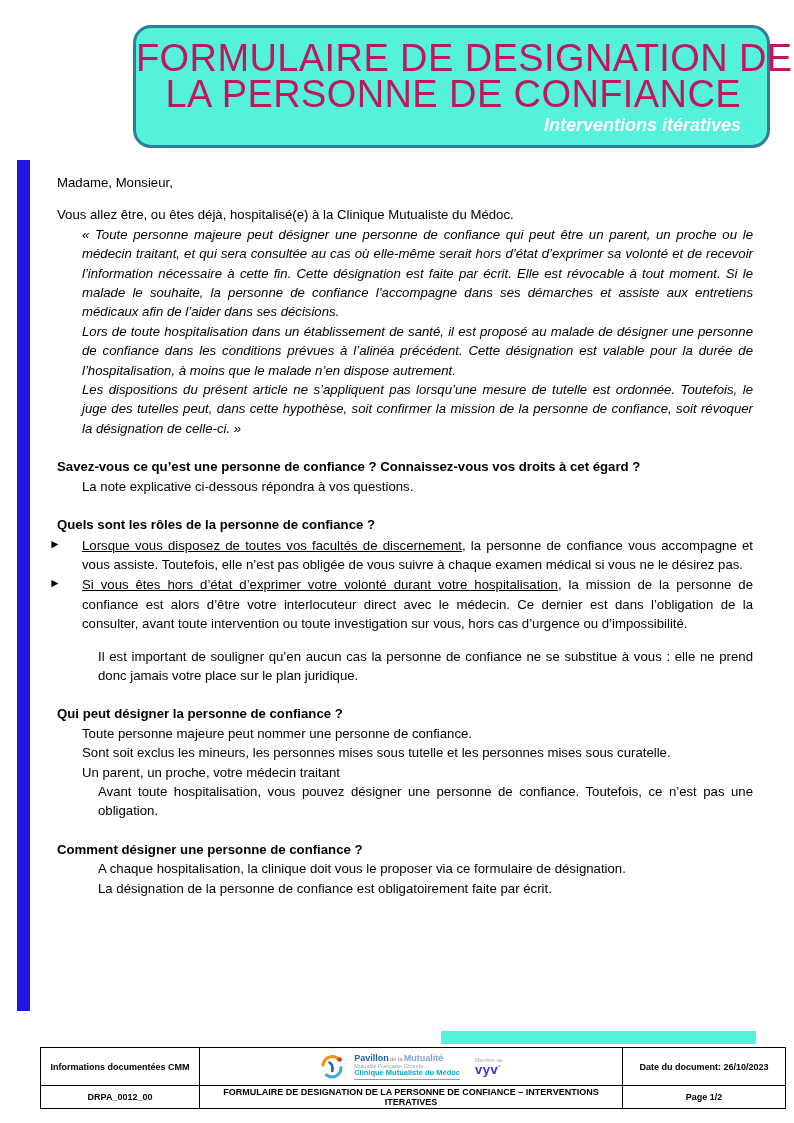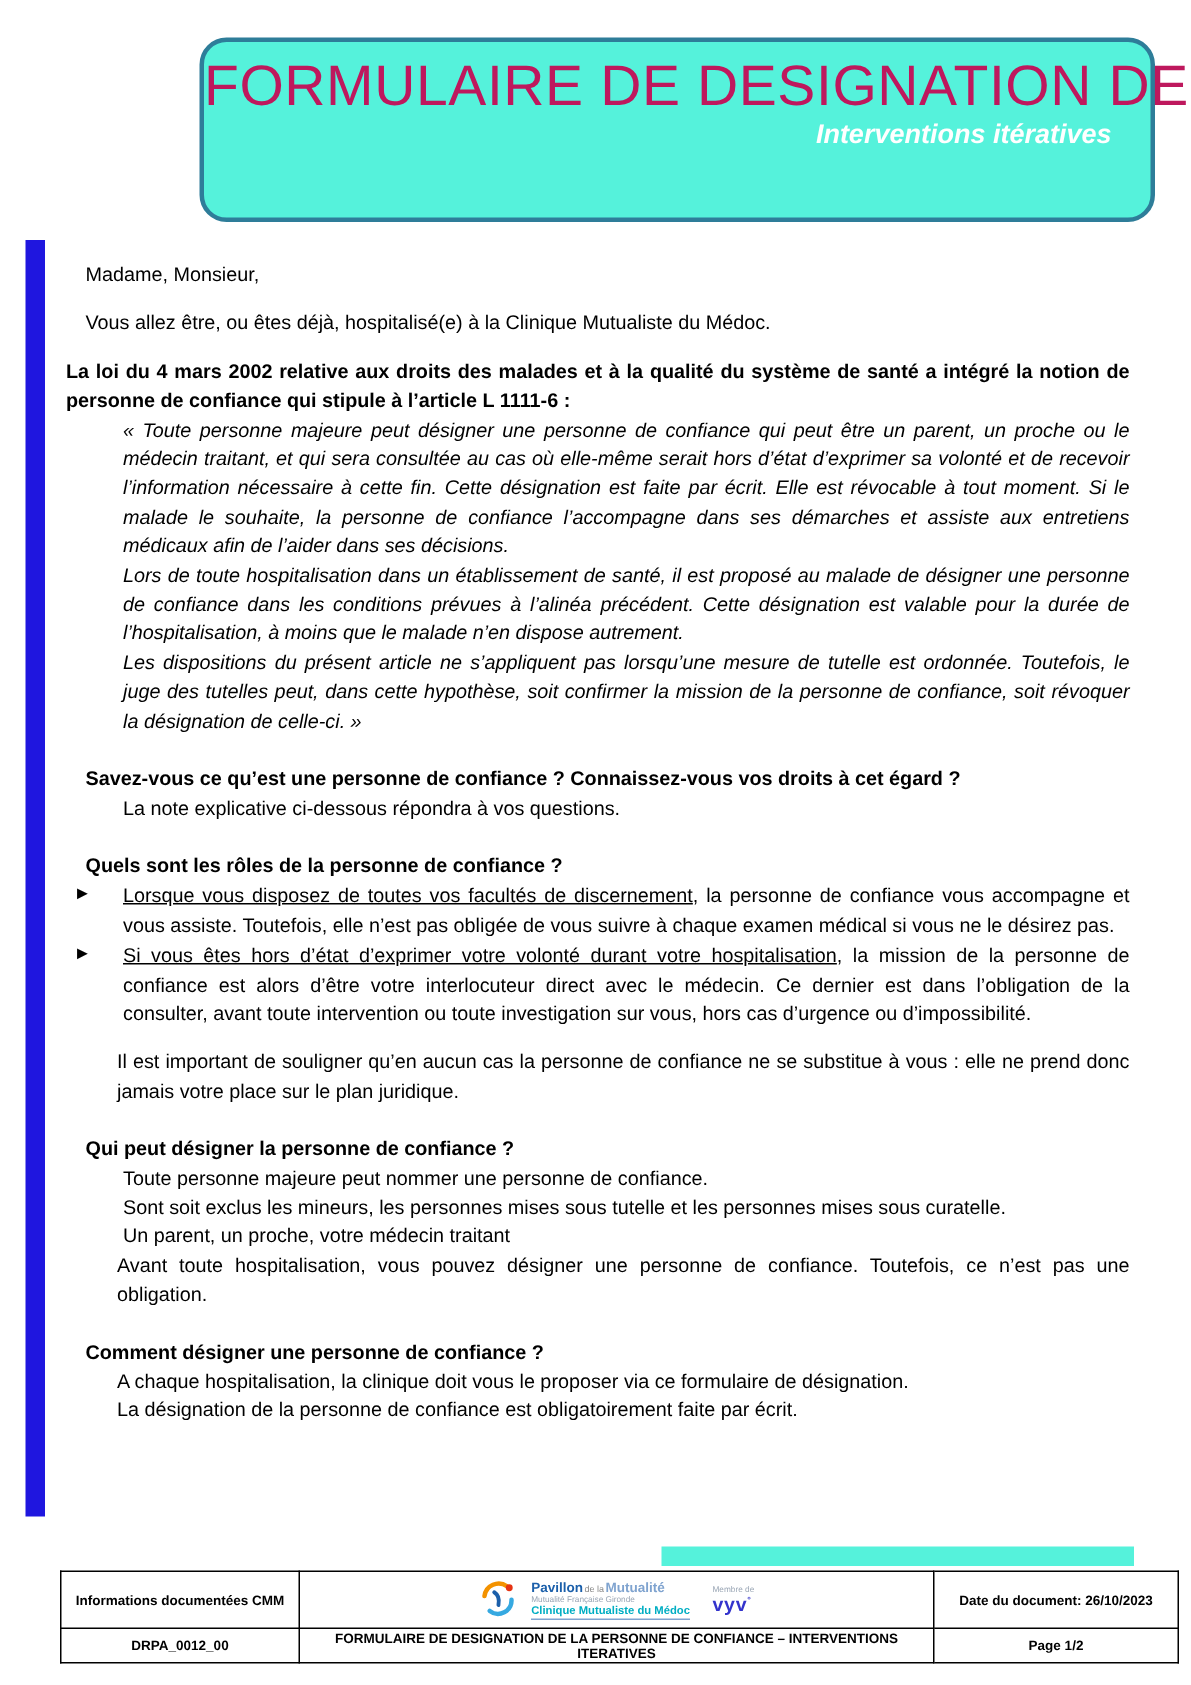--- a/index.html
+++ b/index.html
@@ -42,21 +42,21 @@
     position:absolute;left:17px;top:160px;width:13px;height:851px;
     background:var(--bar-blue);
   }
   
   .content{
     position:absolute;left:44px;top:156px;width:709px;
     font-size:13.2px;line-height:1.47;
   }
   .ind1{margin-left:13px;}
   .ind2{margin-left:38px;}
-  .ind3{margin-left:34px;}
+  .ind3{margin-left:54px;}
   .bold{font-weight:bold;}
   .just{text-align:justify;}
   .gap-sm{margin-top:13px;}
   .gap-md{margin-top:19px;}
   .quote{font-style:italic;}
   .quote p{text-align:justify;}
   .bullet{
     position:relative;margin-left:38px;text-align:justify;margin-top:1px;
   }
   .bullet .marker{
@@ -98,31 +98,31 @@
   .vyv-name{font-size:13px;font-weight:bold;color:var(--vyv-blue);letter-spacing:.5px;line-height:1;}
   .vyv-name sup{font-size:6px;}
 </style>
 </head>
 <body>
 
 <div id="page">
 
   <div class="header-box">
     <div class="header-title">FORMULAIRE DE DESIGNATION DE</div>
+    <div class="header-title">LA PERSONNE DE CONFIANCE</div>
     <div class="header-sub">Interventions itératives</div>
   </div>
 
   <div class="blue-bar"></div>
 
   <div class="content">
     <p class="ind1" style="margin-top:17px">Madame, Monsieur,</p>
 
     <p class="ind1 gap-sm">Vous allez être, ou êtes déjà, hospitalisé(e) à la Clinique Mutualiste du Médoc.</p>
 
-    <p class="bold just gap-sm">La loi du 4 mars 2002 relative aux droits des malades et à la qualité du système de santé a intégré la notion de personne de confiance qui stipule à l’article L 1111-6 :</p>
 
     <div class="quote ind2">
       <p>« Toute personne majeure peut désigner une personne de confiance qui peut être un parent, un proche ou le médecin traitant, et qui sera consultée au cas où elle-même serait hors d’état d’exprimer sa volonté et de recevoir l’information nécessaire à cette fin. Cette désignation est faite par écrit. Elle est révocable à tout moment. Si le malade le souhaite, la personne de confiance l’accompagne dans ses démarches et assiste aux entretiens médicaux afin de l’aider dans ses décisions.</p>
       <p>Lors de toute hospitalisation dans un établissement de santé, il est proposé au malade de désigner une personne de confiance dans les conditions prévues à l’alinéa précédent. Cette désignation est valable pour la durée de l’hospitalisation, à moins que le malade n’en dispose autrement.</p>
       <p>Les dispositions du présent article ne s’appliquent pas lorsqu’une mesure de tutelle est ordonnée. Toutefois, le juge des tutelles peut, dans cette hypothèse, soit confirmer la mission de la personne de confiance, soit révoquer la désignation de celle-ci. »</p>
     </div>
 
     <p class="bold ind1 gap-md">Savez-vous ce qu’est une personne de confiance ? Connaissez-vous vos droits à cet égard ?</p>
     <p class="ind2">La note explicative ci-dessous répondra à vos questions.</p>
 

